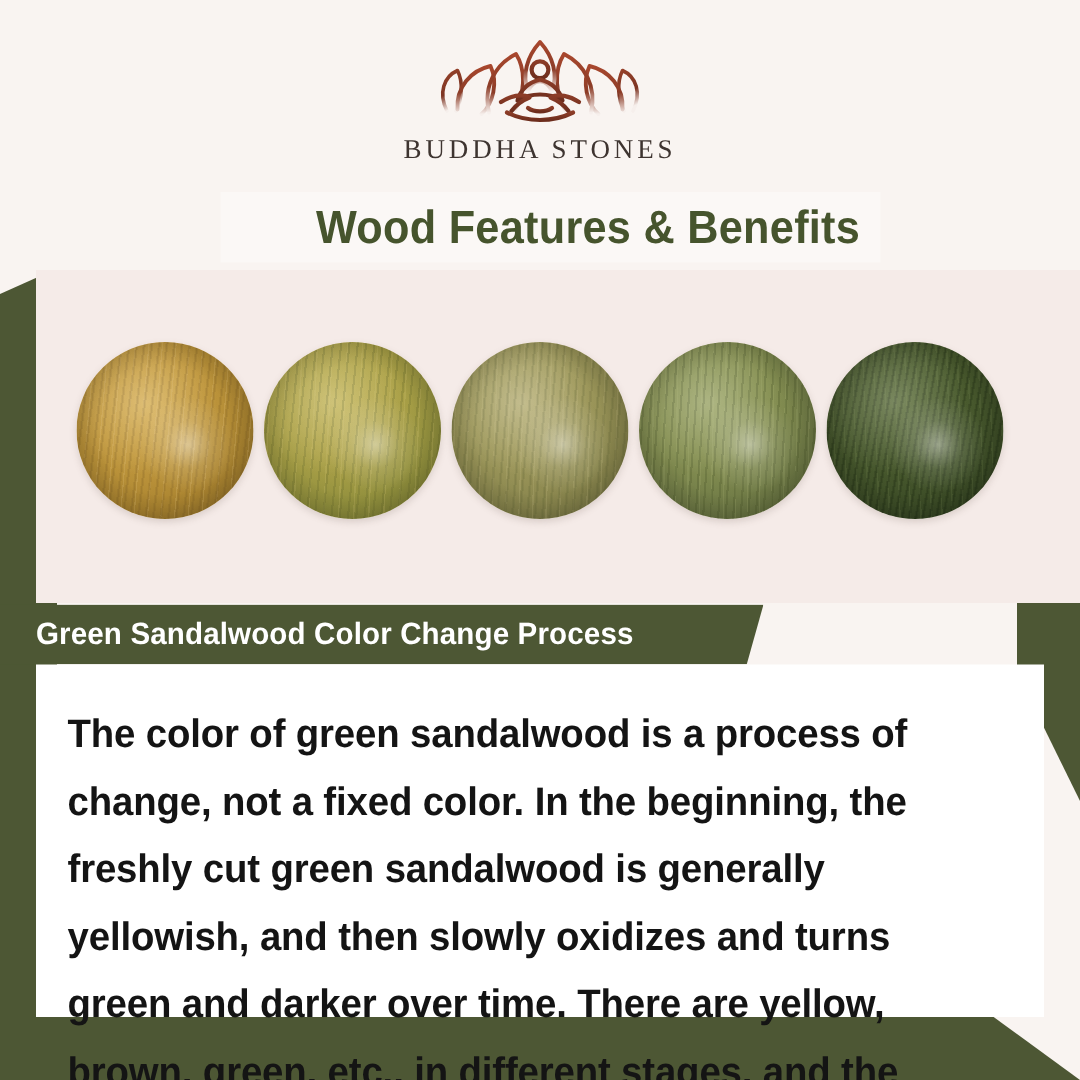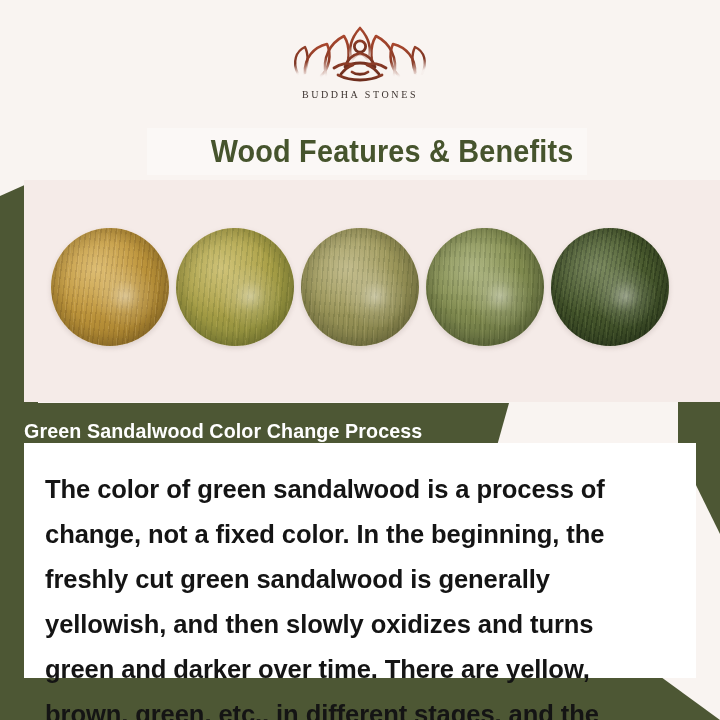--- a/index.html
+++ b/index.html
@@ -34,21 +34,21 @@
     background:#f9f4f1;
   }
   .logo-wrap{
     position:absolute;left:0;top:22px;width:720px;height:96px;
     display:flex;flex-direction:column;align-items:center;
   }
   .logo-mark{width:172px;height:66px;display:block;}
   .logo-word{
     margin-top:1px;
     font-family:"Liberation Serif","DejaVu Serif",serif;
-    font-size:10px;letter-spacing:2.6px;color:#3e3430;font-weight:400;
+    font-size:18px;letter-spacing:2.6px;color:#3e3430;font-weight:400;
   }
 
   .title-band{
     position:absolute;left:147px;top:128px;width:440px;height:47px;
     background:#fbf8f6;
     display:flex;align-items:center;justify-content:flex-end;
   }
   .title-text{
     font-family:"Liberation Sans Narrow","Liberation Sans",sans-serif;
     font-weight:700;font-size:31px;color:#46542d;
@@ -81,21 +81,21 @@
       radial-gradient(circle at 63% 58%, rgba(255,255,255,.42) 0%, rgba(255,255,255,.12) 16%, rgba(255,255,255,0) 32%),
       radial-gradient(circle at 38% 34%, rgba(255,255,255,.20) 0%, rgba(255,255,255,0) 46%),
       radial-gradient(circle at 50% 50%, rgba(0,0,0,0) 52%, rgba(0,0,0,.30) 100%);
   }
 
   
   .ribbon{
     position:absolute;left:0;top:403px;width:509px;height:40px;
     background:#4d5734;
     clip-path:polygon(0 0,100% 0,97.8% 100%,0 100%);
-    display:flex;align-items:flex-end;
+    display:flex;align-items:center;
   }
   .ribbon-text{
     margin-left:24px;
     font-family:"Liberation Sans Narrow","Liberation Sans",sans-serif;
     font-weight:700;font-size:20.5px;color:#ffffff;letter-spacing:.1px;
     transform:scaleX(.96);transform-origin:left center;white-space:nowrap;
   }
 
   
   .body-card{

